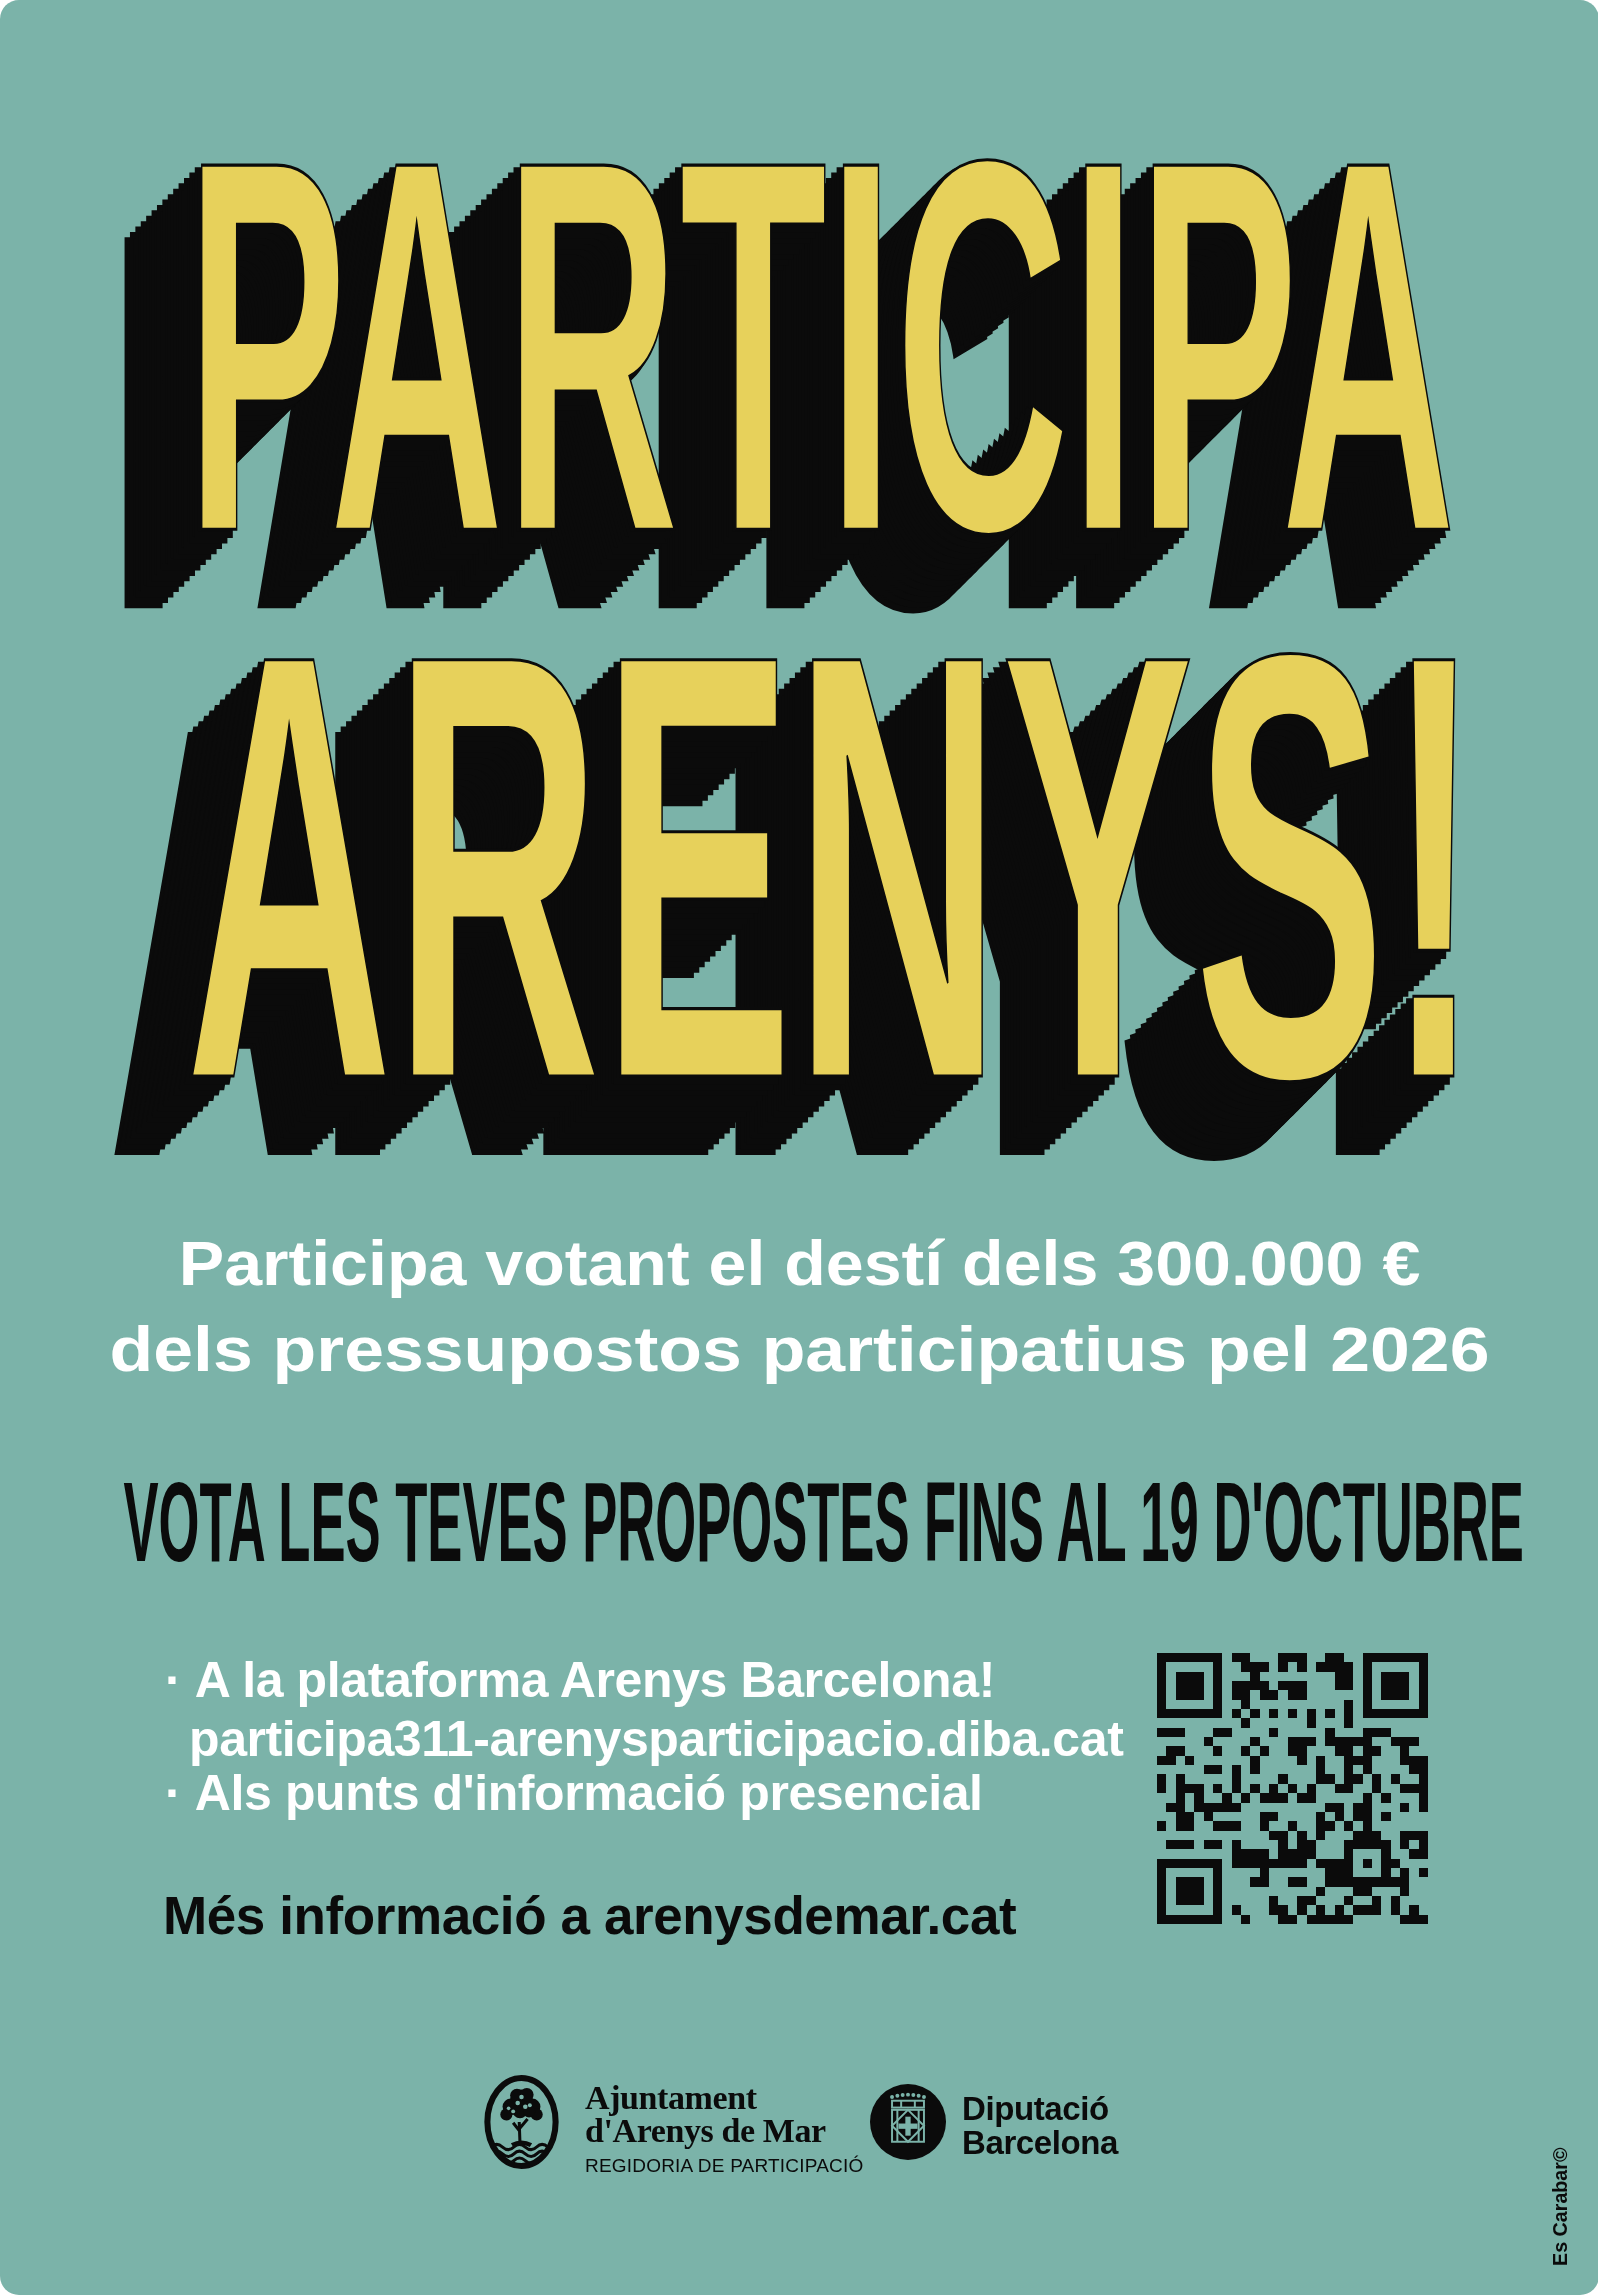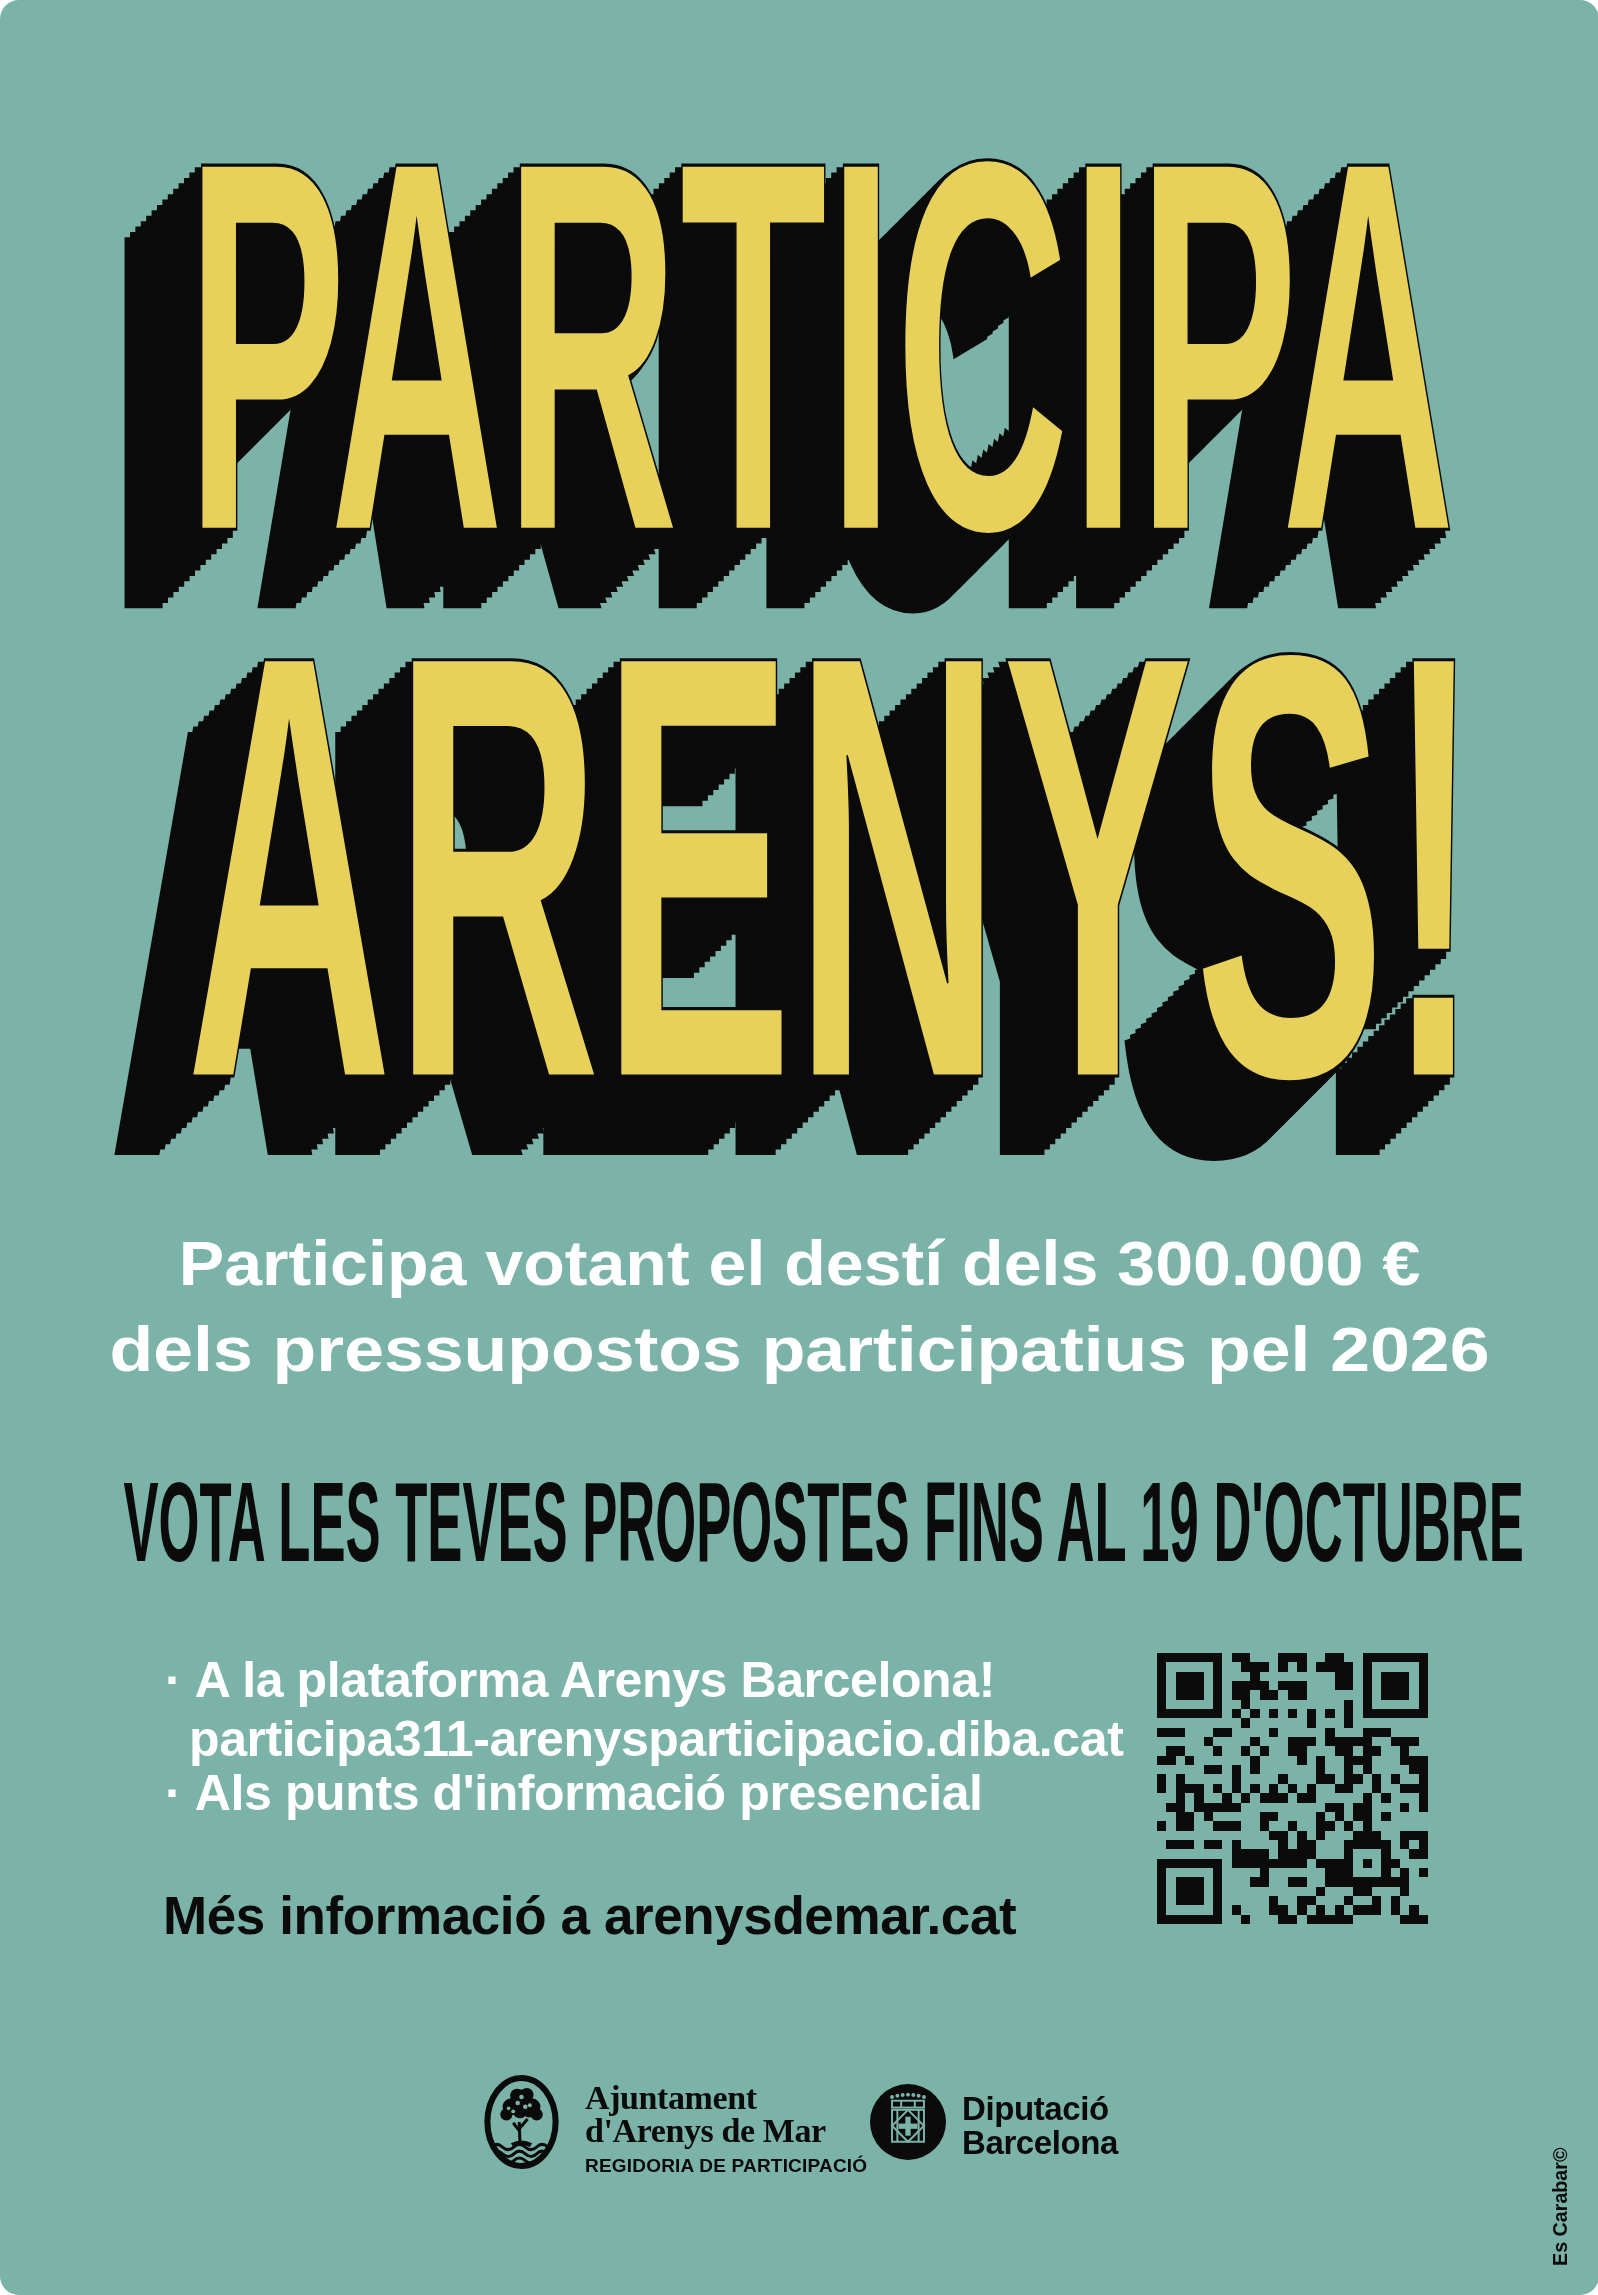--- a/index.html
+++ b/index.html
@@ -23,21 +23,21 @@
   .bullet{color:var(--white);font-size:50px;letter-spacing:-0.4px;display:flex;align-items:flex-start;}
   .bullet .dot{margin-right:13.6px;}
   .url{color:var(--white);font-size:50px;letter-spacing:-0.4px;}
   .more-info{color:var(--ink);font-size:53px;letter-spacing:-0.4px;}
   
   .qr{position:absolute;left:1157px;top:1653px;width:271px;height:271px;}
   
   .emblem{position:absolute;}
   .aj-text{position:absolute;left:542px;top:2081px;color:var(--ink);margin-left:43px;}
   .aj-serif{font-family:"Liberation Serif","DejaVu Serif",serif;font-weight:700;font-size:34px;line-height:33px;letter-spacing:-0.4px;}
-  .aj-sub{font-weight:700;font-size:19px;letter-spacing:0.2px;margin-top:8.3px;}
+  .aj-sub{font-weight:400;font-size:19px;letter-spacing:0.2px;margin-top:8.3px;}
   .dip-text{position:absolute;left:962px;top:2092px;color:var(--ink);font-weight:700;font-size:33px;line-height:34px;letter-spacing:-0.4px;}
   
   .credit{
     position:absolute;left:1549px;top:2266px;
     transform:rotate(-90deg);transform-origin:0 0;
     font-weight:700;font-size:19.7px;color:var(--ink);
     white-space:nowrap;letter-spacing:0px;
   }
 </style>
 </head>

